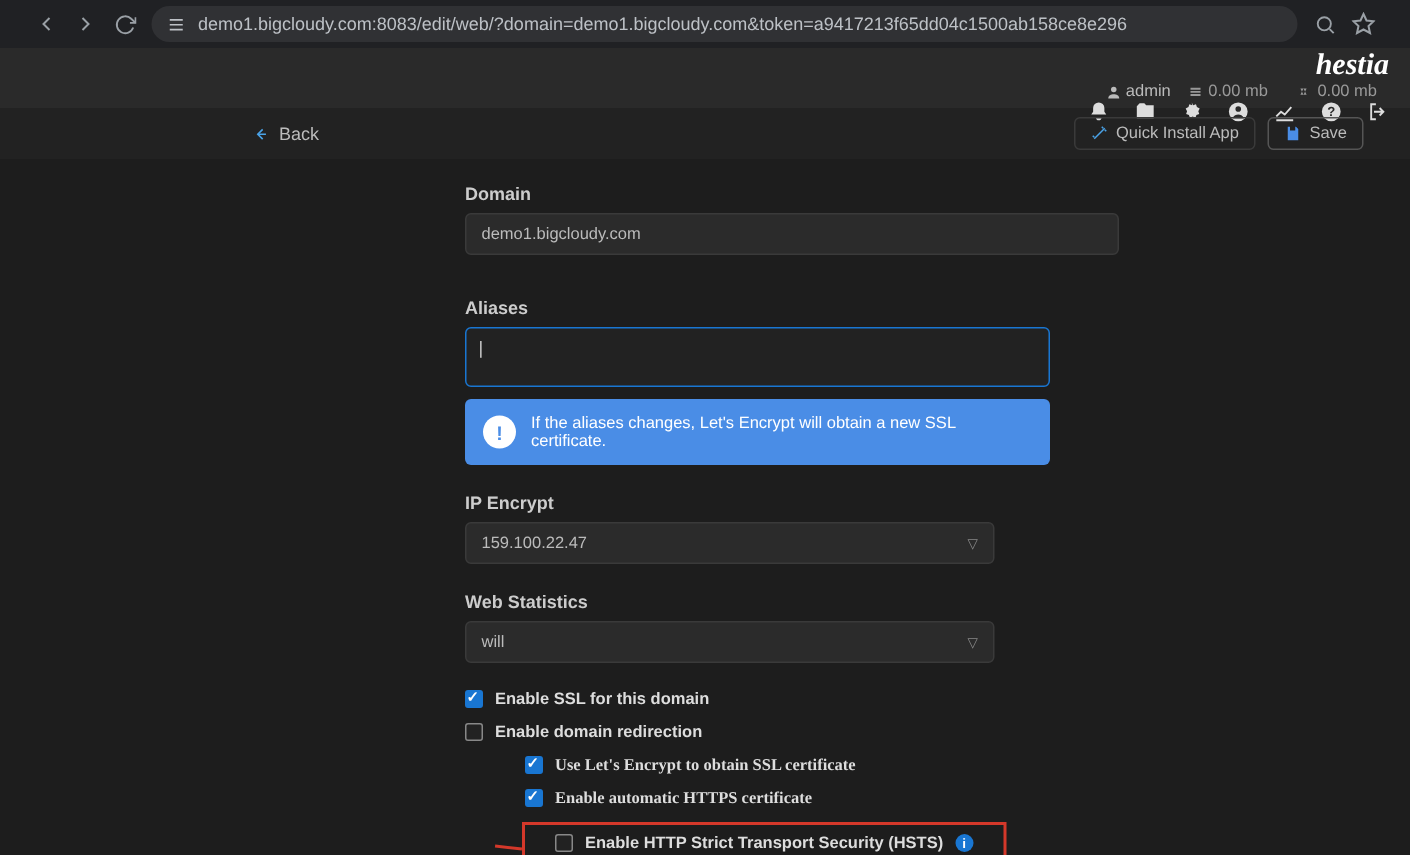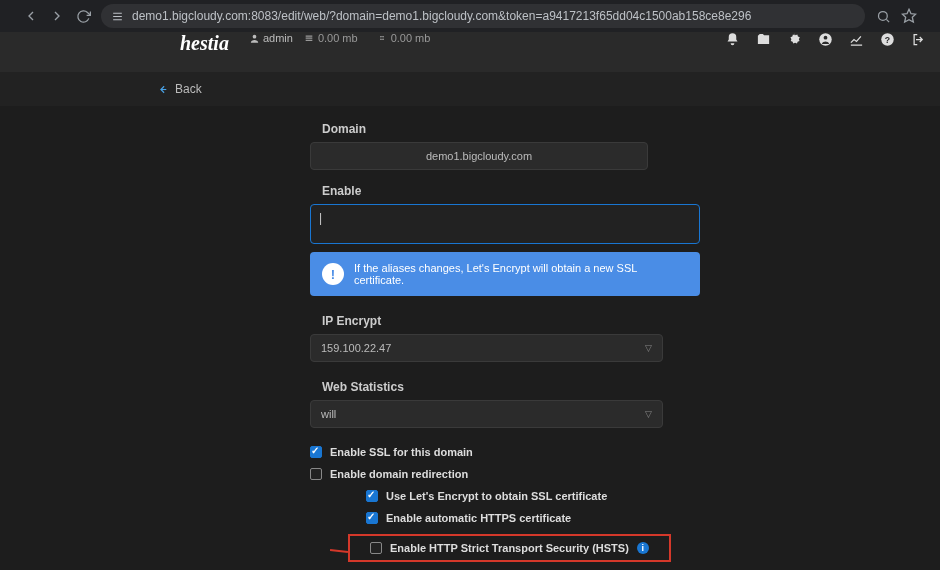--- a/index.html
+++ b/index.html
@@ -6,51 +6,51 @@
   body { font-family: -apple-system, BlinkMacSystemFont, "Segoe UI", Arial, sans-serif; background: #1d1d1d; color: #cfcfcf; font-size: 12px; width: 940px; height: 570px; overflow: hidden; }
 
   
   .browser-bar { background: #202124; height: 32px; display: flex; align-items: center; padding: 0 23px; gap: 10px; }
   .nav-ico { width: 16px; height: 16px; display: inline-flex; align-items: center; justify-content: center; color: #9aa0a6; }
   .url-bar { flex: 1; background: #303134; border-radius: 14px; height: 24px; display: flex; align-items: center; padding: 0 10px; gap: 8px; color: #bdc1c6; font-size: 12px; }
   .url-text { flex: 1; white-space: nowrap; overflow: hidden; }
   .rt-ico { color: #9aa0a6; }
 
   
-  .hestia-top { background: #2a2a2a; height: 40px; display: flex; align-items: flex-start; padding: 0 14px; }
+  .hestia-top { background: #2a2a2a; height: 40px; display: flex; align-items: flex-end; padding: 0 14px; flex-direction: column; }
   .pad-left { width: 166px; }
   .logo { font-family: "Segoe Script", cursive; font-size: 20px; color: #fff; font-style: italic; font-weight: 600; }
   .user-block { display: flex; align-items: center; gap: 3px; margin-left: 20px; color: #bbb; font-size: 11px; }
   .user-block .sep { margin: 0 8px; display: flex; align-items: center; gap: 4px; color: #999; }
   .top-right { margin-left: auto; display: flex; align-items: center; gap: 16px; }
   .top-right svg, .top-right .glyph { color: #ddd; }
   .bell { color: #f6ba3a; }
 
   
-  .toolbar { background: #222; height: 34px; display: flex; align-items: center; padding: 0 20px; }
+  .toolbar { background: #222; height: 34px; display: flex; align-items: center; padding: 0 31px; }
   .back-btn { display: flex; align-items: center; gap: 6px; background: transparent; border: none; color: #bbb; font-size: 12px; cursor: pointer; margin-left: 136px; }
   .toolbar-right { margin-left: auto; display: flex; gap: 8px; }
   .tbtn { display: flex; align-items: center; gap: 5px; border: 1px solid #3a3a3a; padding: 4px 10px; border-radius: 4px; font-size: 11px; color: #bbb; background: transparent; cursor: pointer; }
   .tbtn.save { border-color: #555; }
 
   
   .main { padding: 16px 0 0 310px; }
-  .field-label { font-size: 12px; color: #ccc; margin-bottom: 6px; display: block; font-weight: 600; margin-left: 12px; }
-  .text-input { width: 338px; background: #2b2b2b; border: 1px solid #3a3a3a; border-radius: 4px; padding: 7px 10px; color: #bbb; font-size: 11px; margin-bottom: 14px; text-align: center; }
+  .field-label { font-size: 12px; color: #ccc; margin-bottom: 6px; display: block; font-weight: 600; }
+  .text-input { width: 436px; background: #2b2b2b; border: 1px solid #3a3a3a; border-radius: 4px; padding: 7px 10px; color: #bbb; font-size: 11px; margin-bottom: 28px; }
   .textarea-input { width: 390px; height: 40px; background: #222; border: 1px solid #1976d2; border-radius: 4px; padding: 6px 8px; color: #ccc; font-size: 12px; resize: none; margin-bottom: 8px; }
   .caret-line { color: #ccc; }
 
   .alert { width: 390px; background: #4a8de6; color: #fff; border-radius: 4px; padding: 10px 12px; display: flex; align-items: center; gap: 10px; font-size: 11px; margin-bottom: 18px; }
   .alert-ico { width: 22px; height: 22px; border-radius: 50%; background: #fff; display: flex; align-items: center; justify-content: center; color: #4a8de6; font-weight: bold; font-size: 13px; flex-shrink: 0; }
 
   .select { width: 353px; background: #2b2b2b; border: 1px solid #3a3a3a; border-radius: 4px; padding: 7px 10px; color: #bbb; font-size: 11px; display: flex; align-items: center; justify-content: space-between; margin-bottom: 18px; }
   .chev { color: #888; font-size: 9px; }
 
   .check-row { display: flex; align-items: center; gap: 8px; margin-bottom: 10px; font-size: 11px; font-weight: 600; color: #ddd; }
-  .check-row.indent { margin-left: 56px; }
+  .check-row.indent { margin-left: 40px; font-family: Liberation Serif, serif; }
   .check { width: 12px; height: 12px; border: 1px solid #888; border-radius: 2px; display: inline-block; background: #222; position: relative; }
   .check.checked { background: #1976d2; border-color: #1976d2; }
   .check.checked::after { content: "✓"; position: absolute; top: -2px; left: 0px; color: #fff; font-size: 10px; }
 
   .hsts-box { border: 2px solid #d4382a; padding: 6px 20px; display: inline-flex; align-items: center; gap: 8px; margin-left: 38px; margin-bottom: 12px; position: relative; }
   .hsts-arrow { position: absolute; left: -20px; top: 14px; width: 18px; height: 2px; border-top: 2px solid #d4382a; transform: rotate(6deg); }
   .info-dot { width: 12px; height: 12px; border-radius: 50%; background: #1976d2; display: inline-flex; align-items: center; justify-content: center; color: #fff; font-size: 9px; font-weight: bold; }
 
   svg { display: block; }
 </style>
@@ -168,27 +168,45 @@
     <span>
         <svg width="13" height="13" viewBox="0 0 24 24" fill="none" stroke="#4aa3e8" stroke-width="2">
           <path d="M15 18l-6-6 6-6"></path>
           <path d="M19 12H5" style="display:none"></path>
           <path d="M12 5l-7 7 7 7M5 12h14" style="display:none"></path>
           <path d="M19 12H9"></path>
         </svg>
       </span>
     <span>Back</span>
   </button>
+  <div class="toolbar-right">
+    <button class="tbtn">
+      <span>
+          <svg width="12" height="12" viewBox="0 0 24 24" fill="none" stroke="#4aa3e8" stroke-width="2">
+            <path d="M5 19L19 5M15 3l2 2M19 7l2 2M3 15l2 2"></path>
+          </svg>
+        </span>
+      <span>Quick Install App</span>
+    </button>
+    <button class="tbtn save">
+      <span>
+          <svg width="12" height="12" viewBox="0 0 24 24" fill="#4a8de6">
+            <path d="M5 3h11l3 3v15H5zM8 3v5h7V3M8 14h8v7H8z"></path>
+          </svg>
+        </span>
+      <span>Save</span>
+    </button>
+  </div>
 </div>
 
 <div class="main">
   <label class="field-label">Domain</label>
   <div class="text-input"><span>demo1.bigcloudy.com</span></div>
 
-  <label class="field-label">Enable</label>
+  <label class="field-label">Aliases</label>
   <div class="textarea-input"><span class="caret-line">|</span></div>
 
   <div class="alert">
     <span class="alert-ico">!</span>
     <span>If the aliases changes, Let's Encrypt will obtain a new SSL certificate.</span>
   </div>
 
   <label class="field-label">IP Encrypt</label>
   <div class="select">
     <span>159.100.22.47</span>

